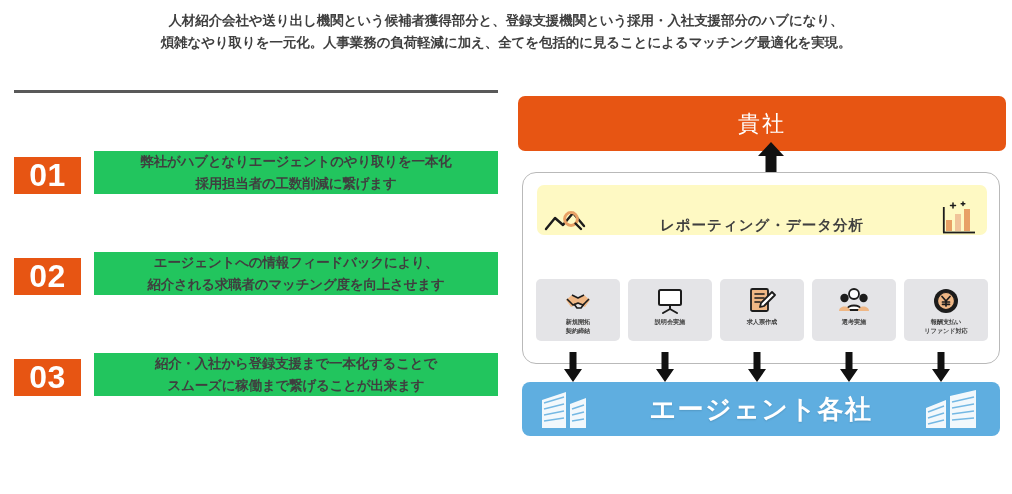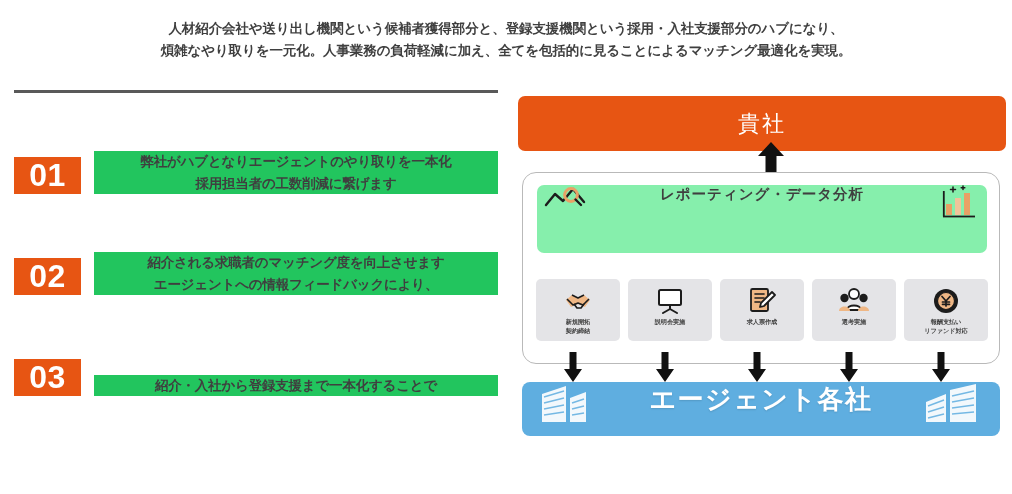--- a/index.html
+++ b/index.html
@@ -21,21 +21,20 @@
     position: absolute;
     left: 0;
     top: 10px;
     width: 1012px;
     text-align: center;
     font-size: 13.5px;
     font-weight: 700;
     line-height: 1.62;
     color: #3f3f3f;
     letter-spacing: -0.1px;
-    margin-top: 8px;
   }
   #lead .lead-line { display: block; white-space: nowrap; }
 
   
   #left-col {
     position: absolute;
     left: 14px;
     top: 76px;
     width: 484px;
     height: 410px;
@@ -136,25 +135,25 @@
     background: #fff;
     box-sizing: border-box;
   }
 
   
   #report-strip {
     position: absolute;
     left: 14px;
     top: 12px;
     width: 450px;
-    height: 68px;
-    background: #86efac;
+    height: 50px;
+    background: #fef9c3;
     border-radius: 7px;
     display: flex;
-    align-items: flex-start;
+    align-items: flex-end;
   }
   #report-label {
     flex: 1 1 auto;
     text-align: center;
     font-size: 14.5px;
     font-weight: 700;
     color: #3f3f3f;
     letter-spacing: 1px;
   }
   .strip-icon {
@@ -239,21 +238,21 @@
   
   #agency-bar {
     position: absolute;
     left: 4px;
     top: 286px;
     width: 478px;
     height: 54px;
     background: #5FAEE0;
     border-radius: 8px;
     display: flex;
-    align-items: flex-start;
+    align-items: center;
     justify-content: space-between;
     padding: 0 18px;
     box-sizing: border-box;
   }
   #agency-label {
     flex: 1 1 auto;
     text-align: center;
     color: #fff;
     font-size: 26px;
     font-weight: 700;
@@ -287,31 +286,32 @@
         <span class="pl">弊社がハブとなりエージェントのやり取りを一本化</span>
         <span class="pl">採用担当者の工数削減に繋げます</span>
       </span>
     </div>
   </div>
 
   <div class="point-row">
     <div class="point-num">02</div>
     <div class="point-body">
       <span>
+        <span class="pl">エージェントへの情報フィードバックにより、</span>
         <span class="pl">紹介される求職者のマッチング度を向上させます</span>
-        <span class="pl">エージェントへの情報フィードバックにより、</span>
       </span>
     </div>
   </div>
 
   <div class="point-row">
     <div class="point-num">03</div>
     <div class="point-body">
       <span>
         <span class="pl">紹介・入社から登録支援まで一本化することで</span>
+        <span class="pl">スムーズに稼働まで繋げることが出来ます</span>
       </span>
     </div>
   </div>
 
 </div>
 
 <div id="right-col">
 
   <div id="client-bar">
     <span>貴社</span>

